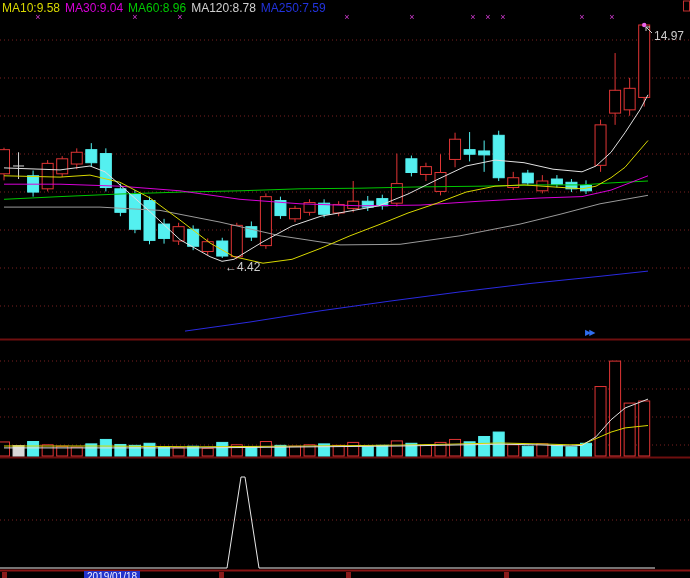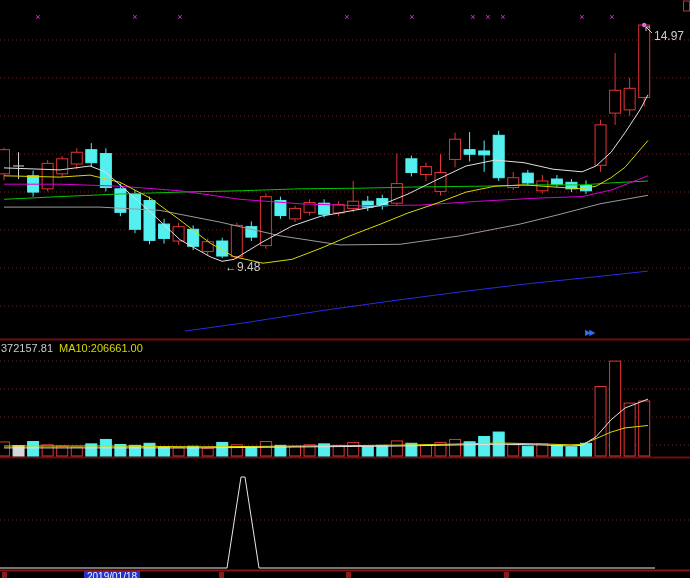--- a/index.html
+++ b/index.html
@@ -192,26 +192,26 @@
       <text x="488" y="20" fill="#d23ad2" font-size="9px" text-anchor="middle" font-family="Liberation Sans, sans-serif">×</text>
       <text x="503" y="20" fill="#d23ad2" font-size="9px" text-anchor="middle" font-family="Liberation Sans, sans-serif">×</text>
       <text x="582" y="20" fill="#d23ad2" font-size="9px" text-anchor="middle" font-family="Liberation Sans, sans-serif">×</text>
       <text x="612" y="20" fill="#d23ad2" font-size="9px" text-anchor="middle" font-family="Liberation Sans, sans-serif">×</text>
       <circle cx="644.2" cy="25" r="2.2" fill="#e863e8"></circle>
       <path d="M646 27 L652 33 M646 27 L650 27 M646 27 L646 31" stroke="#cfcfcf" stroke-width="1" fill="none"></path>
       <polyline fill="none" stroke="#e8e8e8" stroke-width="1" points="0,568.0 227,568.0 241,477.0 245,477.0 259,568.0 655,568.0"></polyline>
       <rect x="683.5" y="1" width="6" height="10" fill="none" stroke="#c03030" stroke-width="1"></rect>
     </svg>
 
-
-  <div class="lbl" id="vol-row">
-    <span style="color: rgb(204, 204, 204);">372157.81</span><span style="color: rgb(216, 216, 0);">MA10:206661.00</span>
+  <div class="lbl" id="ma-row">
+    <span style="color: rgb(216, 216, 0);">MA10:9.58</span><span style="color: rgb(216, 0, 216);">MA30:9.04</span><span style="color: rgb(0, 200, 0);">MA60:8.96</span><span style="color: rgb(208, 208, 208);">MA120:8.78</span><span style="color: rgb(34, 51, 221);">MA250:7.59</span>
   </div>
 
-  <div class="lbl" id="low-label">←9.48</div>
+
+  <div class="lbl" id="low-label">←4.42</div>
 
   <div class="lbl" id="high-label">14.97</div>
 
   <div class="lbl" id="panel-marker">▶▶</div>
 
   <div class="lbl" id="date-label">2019/01/18</div>
 
   <div class="stub" style="left:2px"></div>
   <div class="stub" style="left:219px"></div>
   <div class="stub" style="left:346px"></div>

